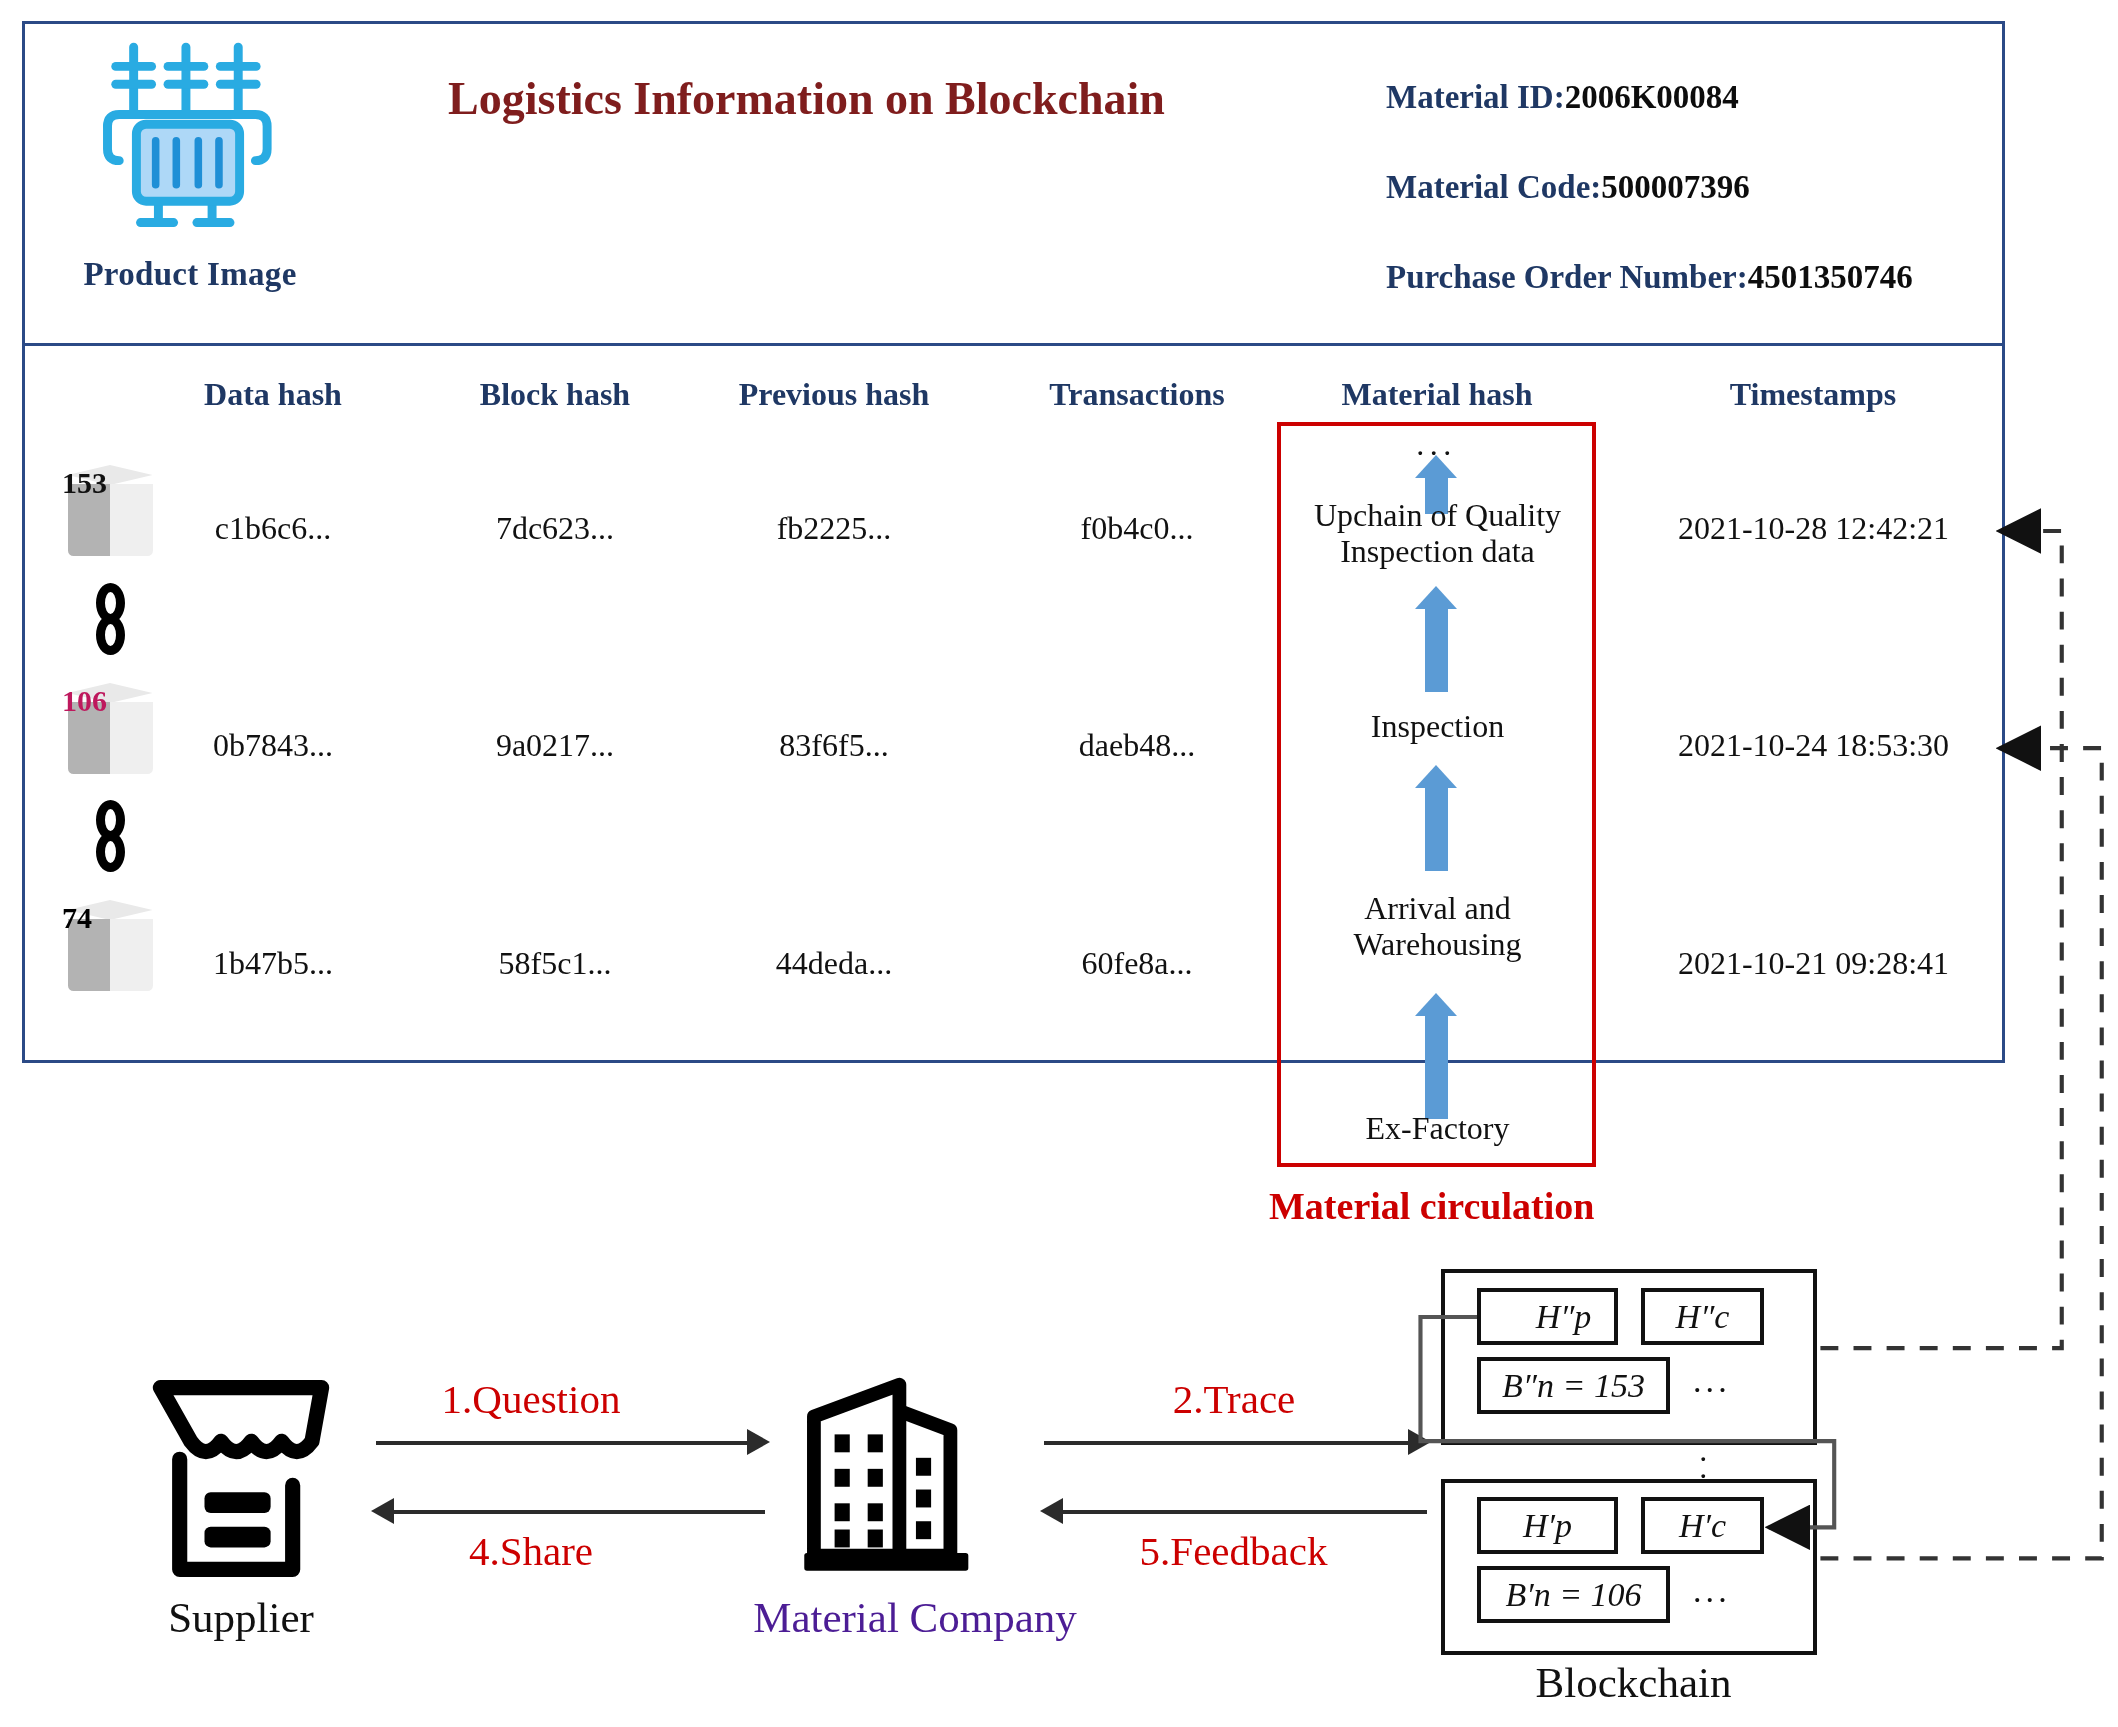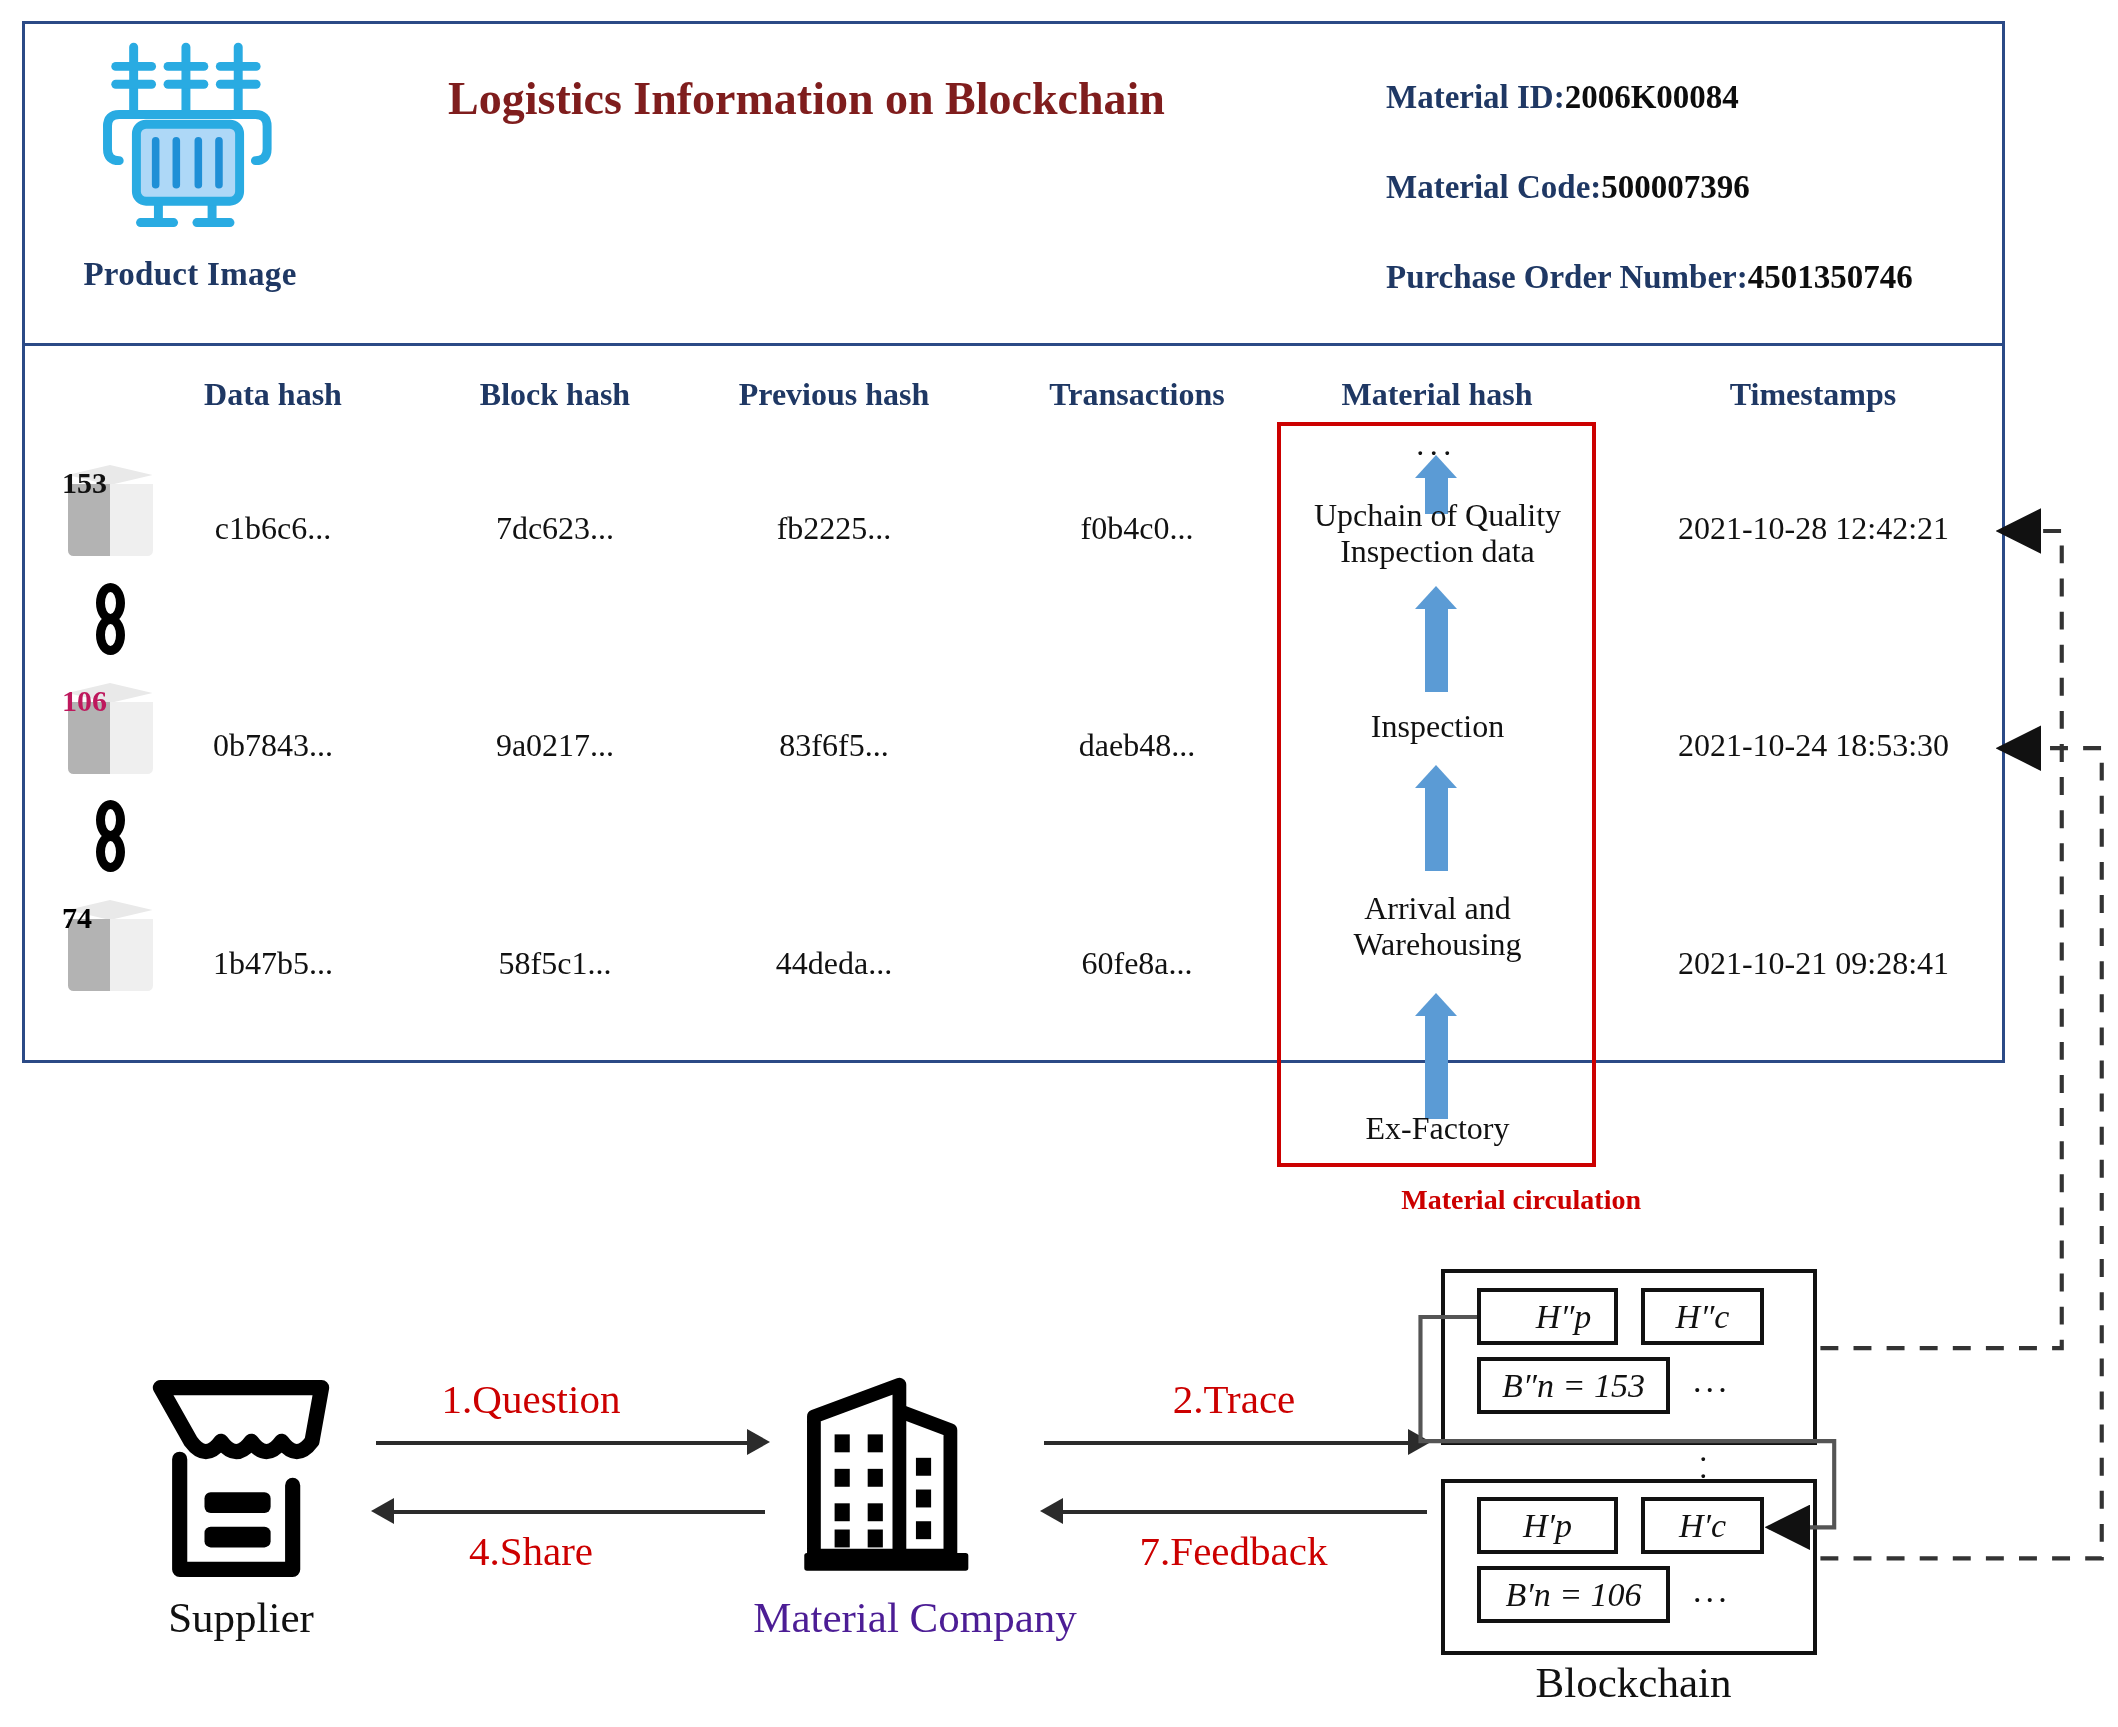--- a/index.html
+++ b/index.html
@@ -56,21 +56,21 @@
         border:4.8px solid #cc0000;box-sizing:border-box;background:transparent;}
   .state-label{position:absolute;text-align:center;font-size:32px;color:#111;
         line-height:1.12;}
   .up-arrow{position:absolute;width:43px;}
   .up-arrow .head{width:0;height:0;border-left:21.4px solid transparent;
         border-right:21.4px solid transparent;border-bottom:23.4px solid #5b9bd5;}
   .up-arrow .shaft{width:23.4px;margin:0 auto;background:#5b9bd5;}
   #ellipsis-top{position:absolute;left:1277px;top:426px;width:319px;
         text-align:center;font-size:32px;color:#111;letter-spacing:5.5px;}
   #material-circulation{position:absolute;left:1269px;top:1184px;width:372px;
-        text-align:right;color:#cc0000;font-weight:bold;font-size:28px;
+        text-align:left;color:#cc0000;font-weight:bold;font-size:38px;
         white-space:nowrap;}
 
   
   #supplier-icon{position:absolute;left:148px;top:1375px;width:186px;height:207px;}
   #supplier-label{position:absolute;left:103px;top:1593px;width:276px;
         text-align:center;font-size:43px;color:#111;}
   #company-icon{position:absolute;left:796px;top:1375px;width:193px;height:207px;}
   #company-label{position:absolute;left:708px;top:1593px;width:414px;
         text-align:center;font-size:43px;color:#4c1d95;}
 
@@ -276,21 +276,21 @@
 <div class="flow-label" style="left:386px;top:1527px;width:290px;">4.Share</div>
 
 <div class="flow-label" style="left:1089px;top:1375px;width:290px;">2.Trace</div>
 <div class="flow-arrow right" style="left:1044px;top:1441px;width:365px;">
     <div class="tip"></div>
   </div>
 
 <div class="flow-arrow left" style="left:1062px;top:1510px;width:365px;">
     <div class="tip"></div>
   </div>
-<div class="flow-label" style="left:1075px;top:1527px;width:317px;">7.Feedback</div>
+<div class="flow-label" style="left:1075px;top:1527px;width:317px;">5.Feedback</div>
 
 <div class="bc-block" style="left:1441px;top:1269px;width:376px;height:176px;"></div>
 <div class="bc-field" style="left:1477px;top:1288px;width:141px;height:57px;padding-left:32px;">
   <span>H″p</span>
 </div>
 <div class="bc-field" style="left:1641px;top:1288px;width:123px;height:57px;">
   <span>H″c</span>
 </div>
 <div class="bc-field" style="left:1477px;top:1357px;width:193px;height:57px;">
   <span>B″n = 153</span>

